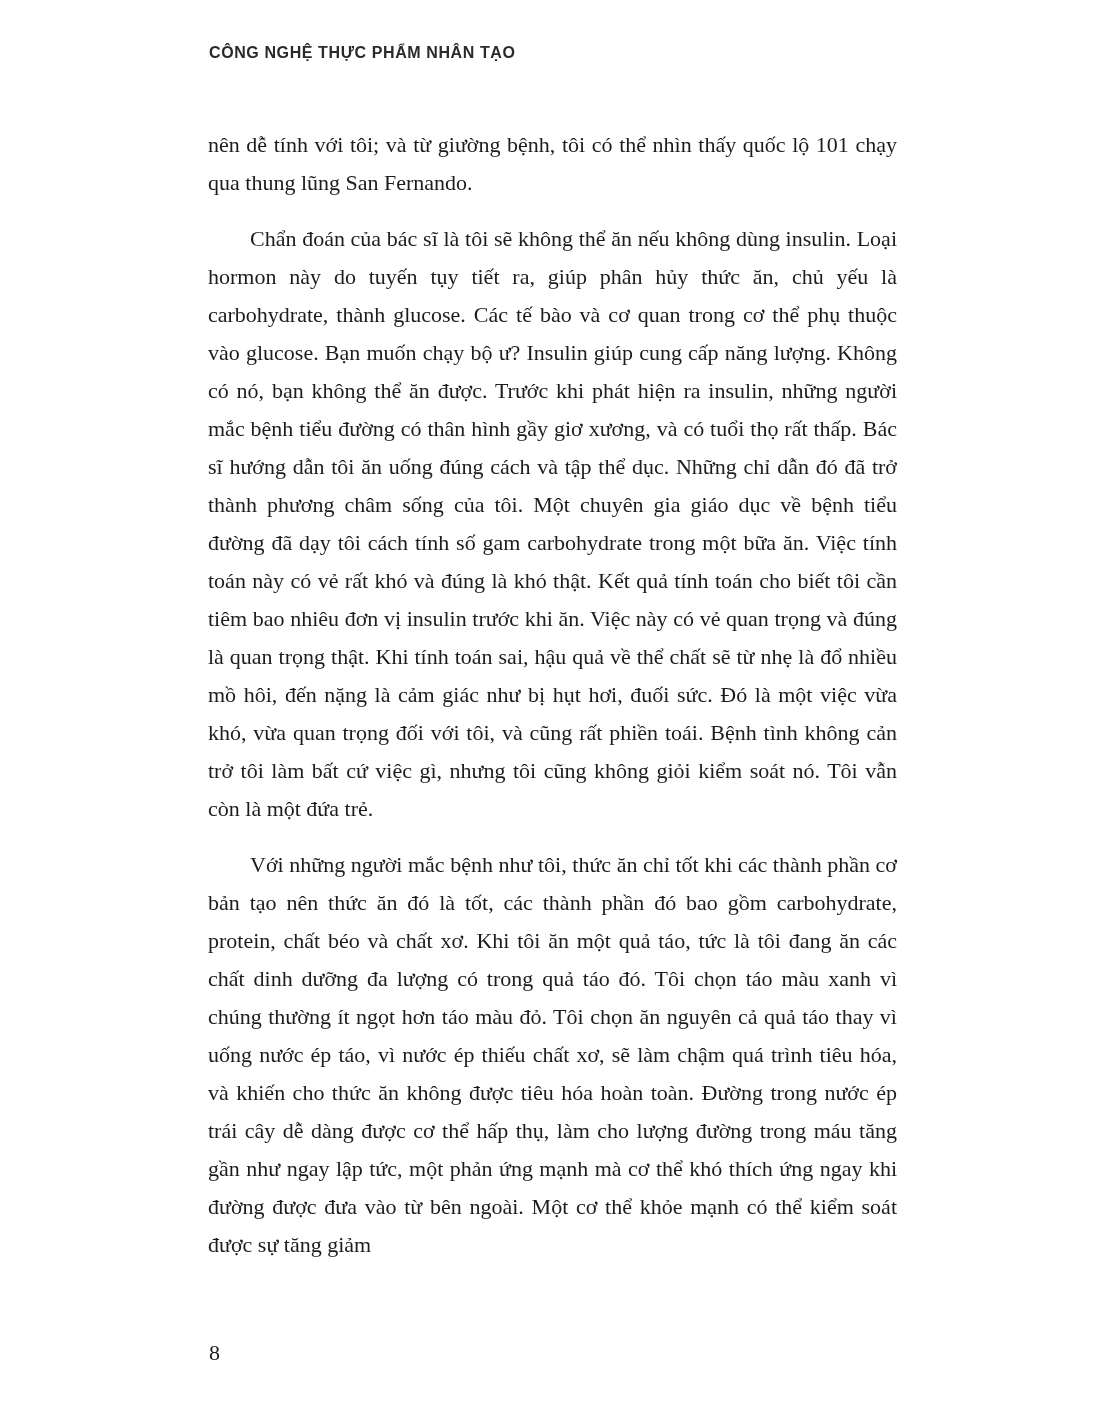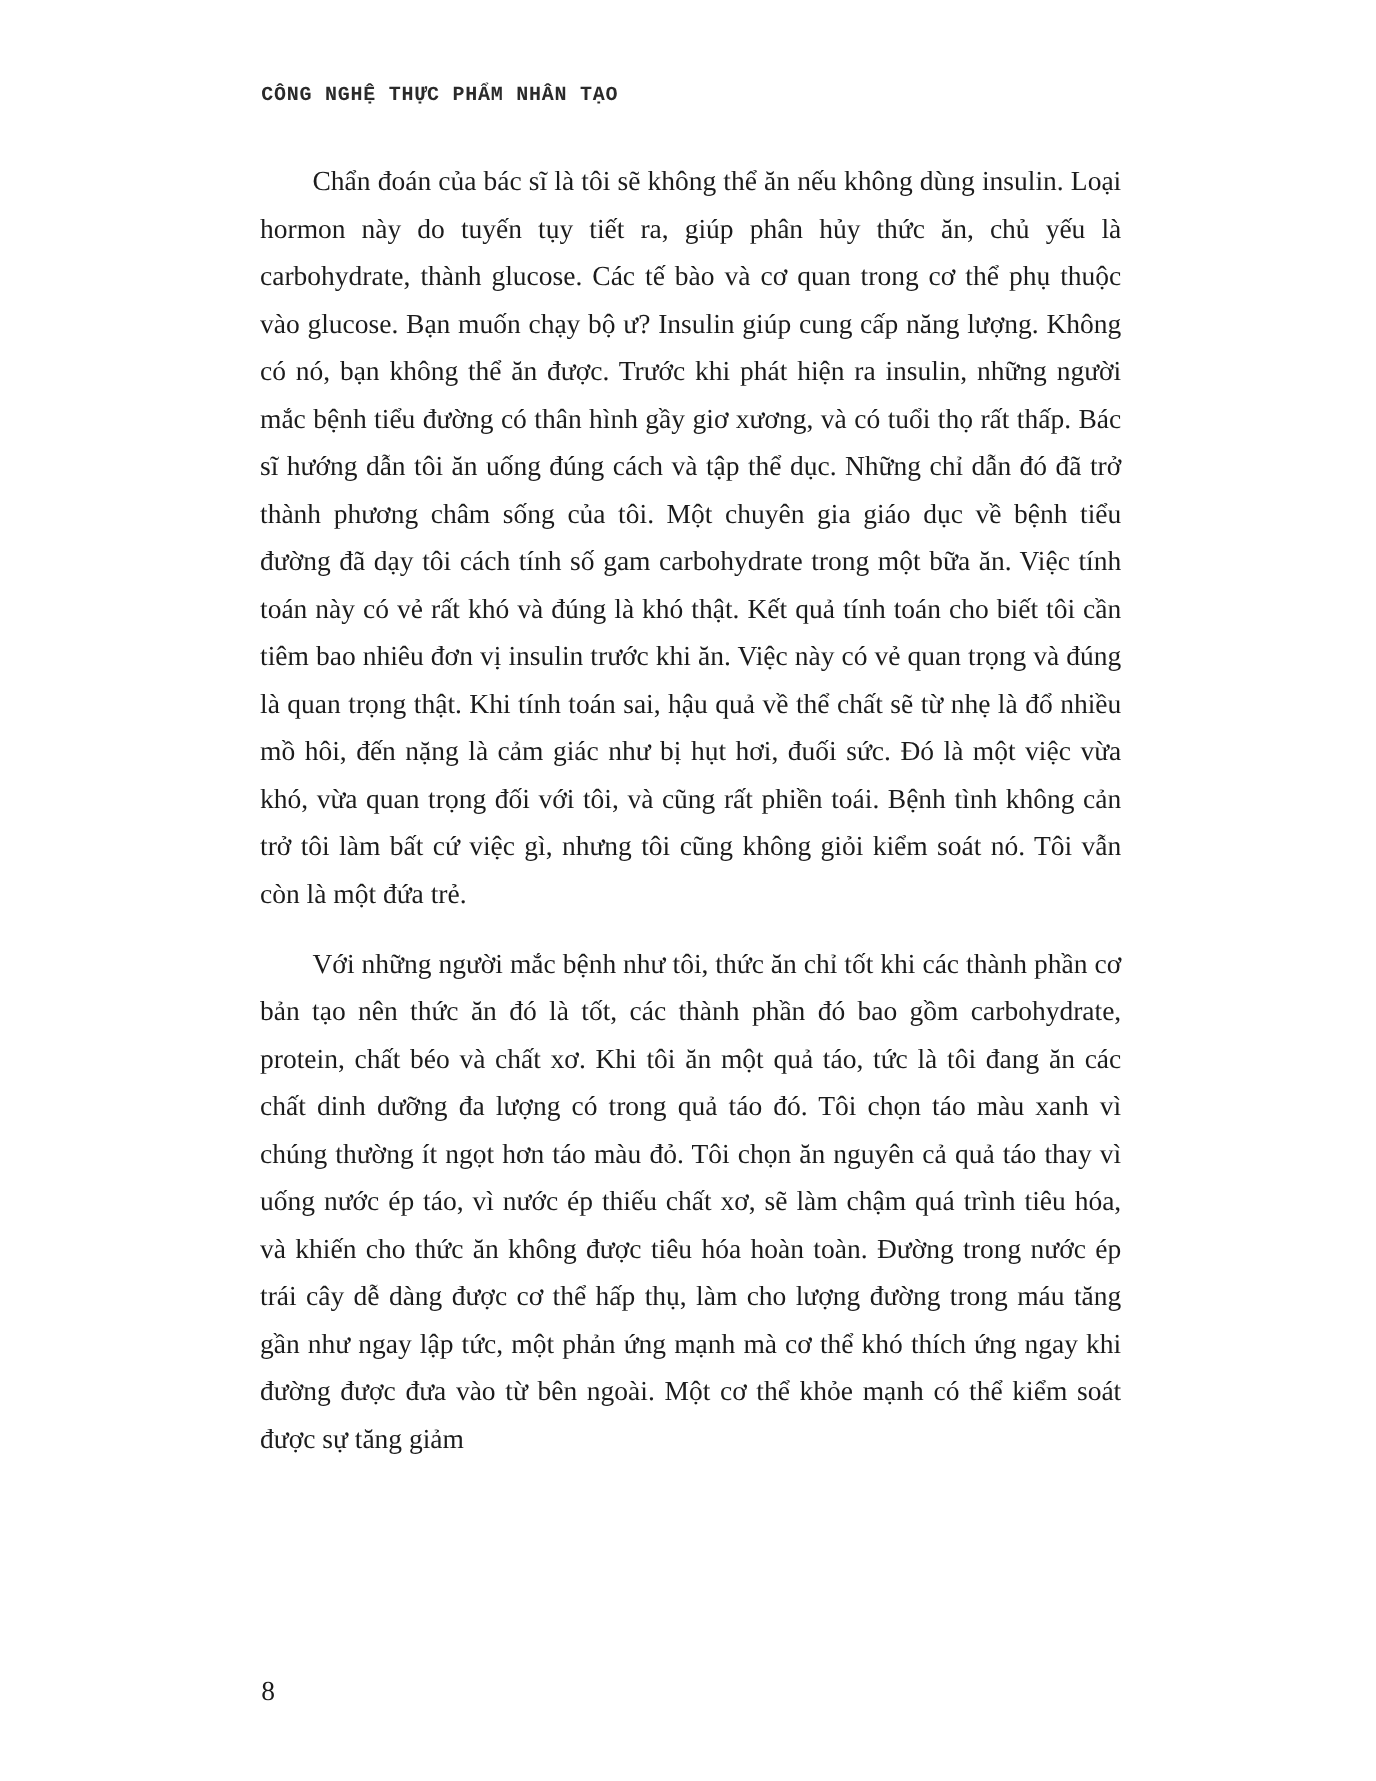--- a/index.html
+++ b/index.html
@@ -12,23 +12,23 @@
     width: 1101px;
     height: 1425px;
     margin: 0 auto;
     background: #ffffff;
     overflow: hidden;
     font-family: "Liberation Serif", "DejaVu Serif", serif;
     color: #1c1c1c;
   }
   .running-head {
     position: absolute;
-    top: 67px;
+    top: 44px;
     left: 209px;
-    font-family: Liberation Mono, monospace;
+    font-family: Liberation Sans, sans-serif;
     font-size: 16px;
     font-weight: 600;
     letter-spacing: 0.6px;
     color: #2a2a2a;
     text-transform: uppercase;
   }
   .body-text {
     position: absolute;
     top: 126px;
     left: 208px;
@@ -53,19 +53,20 @@
   }
 </style>
 </head>
 <body>
 
 <div class="page">
 
   <div class="running-head">CÔNG NGHỆ THỰC PHẨM NHÂN TẠO</div>
 
   <div class="body-text">
+    <p class="no-indent">nên dễ tính với tôi; và từ giường bệnh, tôi có thể nhìn thấy quốc lộ 101 chạy qua thung lũng San Fernando.</p>
     <p>Chẩn đoán của bác sĩ là tôi sẽ không thể ăn nếu không dùng insulin. Loại hormon này do tuyến tụy tiết ra, giúp phân hủy thức ăn, chủ yếu là carbohydrate, thành glucose. Các tế bào và cơ quan trong cơ thể phụ thuộc vào glucose. Bạn muốn chạy bộ ư? Insulin giúp cung cấp năng lượng. Không có nó, bạn không thể ăn được. Trước khi phát hiện ra insulin, những người mắc bệnh tiểu đường có thân hình gầy giơ xương, và có tuổi thọ rất thấp. Bác sĩ hướng dẫn tôi ăn uống đúng cách và tập thể dục. Những chỉ dẫn đó đã trở thành phương châm sống của tôi. Một chuyên gia giáo dục về bệnh tiểu đường đã dạy tôi cách tính số gam carbohydrate trong một bữa ăn. Việc tính toán này có vẻ rất khó và đúng là khó thật. Kết quả tính toán cho biết tôi cần tiêm bao nhiêu đơn vị insulin trước khi ăn. Việc này có vẻ quan trọng và đúng là quan trọng thật. Khi tính toán sai, hậu quả về thể chất sẽ từ nhẹ là đổ nhiều mồ hôi, đến nặng là cảm giác như bị hụt hơi, đuối sức. Đó là một việc vừa khó, vừa quan trọng đối với tôi, và cũng rất phiền toái. Bệnh tình không cản trở tôi làm bất cứ việc gì, nhưng tôi cũng không giỏi kiểm soát nó. Tôi vẫn còn là một đứa trẻ.</p>
     <p>Với những người mắc bệnh như tôi, thức ăn chỉ tốt khi các thành phần cơ bản tạo nên thức ăn đó là tốt, các thành phần đó bao gồm carbohydrate, protein, chất béo và chất xơ. Khi tôi ăn một quả táo, tức là tôi đang ăn các chất dinh dưỡng đa lượng có trong quả táo đó. Tôi chọn táo màu xanh vì chúng thường ít ngọt hơn táo màu đỏ. Tôi chọn ăn nguyên cả quả táo thay vì uống nước ép táo, vì nước ép thiếu chất xơ, sẽ làm chậm quá trình tiêu hóa, và khiến cho thức ăn không được tiêu hóa hoàn toàn. Đường trong nước ép trái cây dễ dàng được cơ thể hấp thụ, làm cho lượng đường trong máu tăng gần như ngay lập tức, một phản ứng mạnh mà cơ thể khó thích ứng ngay khi đường được đưa vào từ bên ngoài. Một cơ thể khỏe mạnh có thể kiểm soát được sự tăng giảm</p>
   </div>
 
   <div class="page-number">8</div>
 
 </div>
 
 </body></html>

